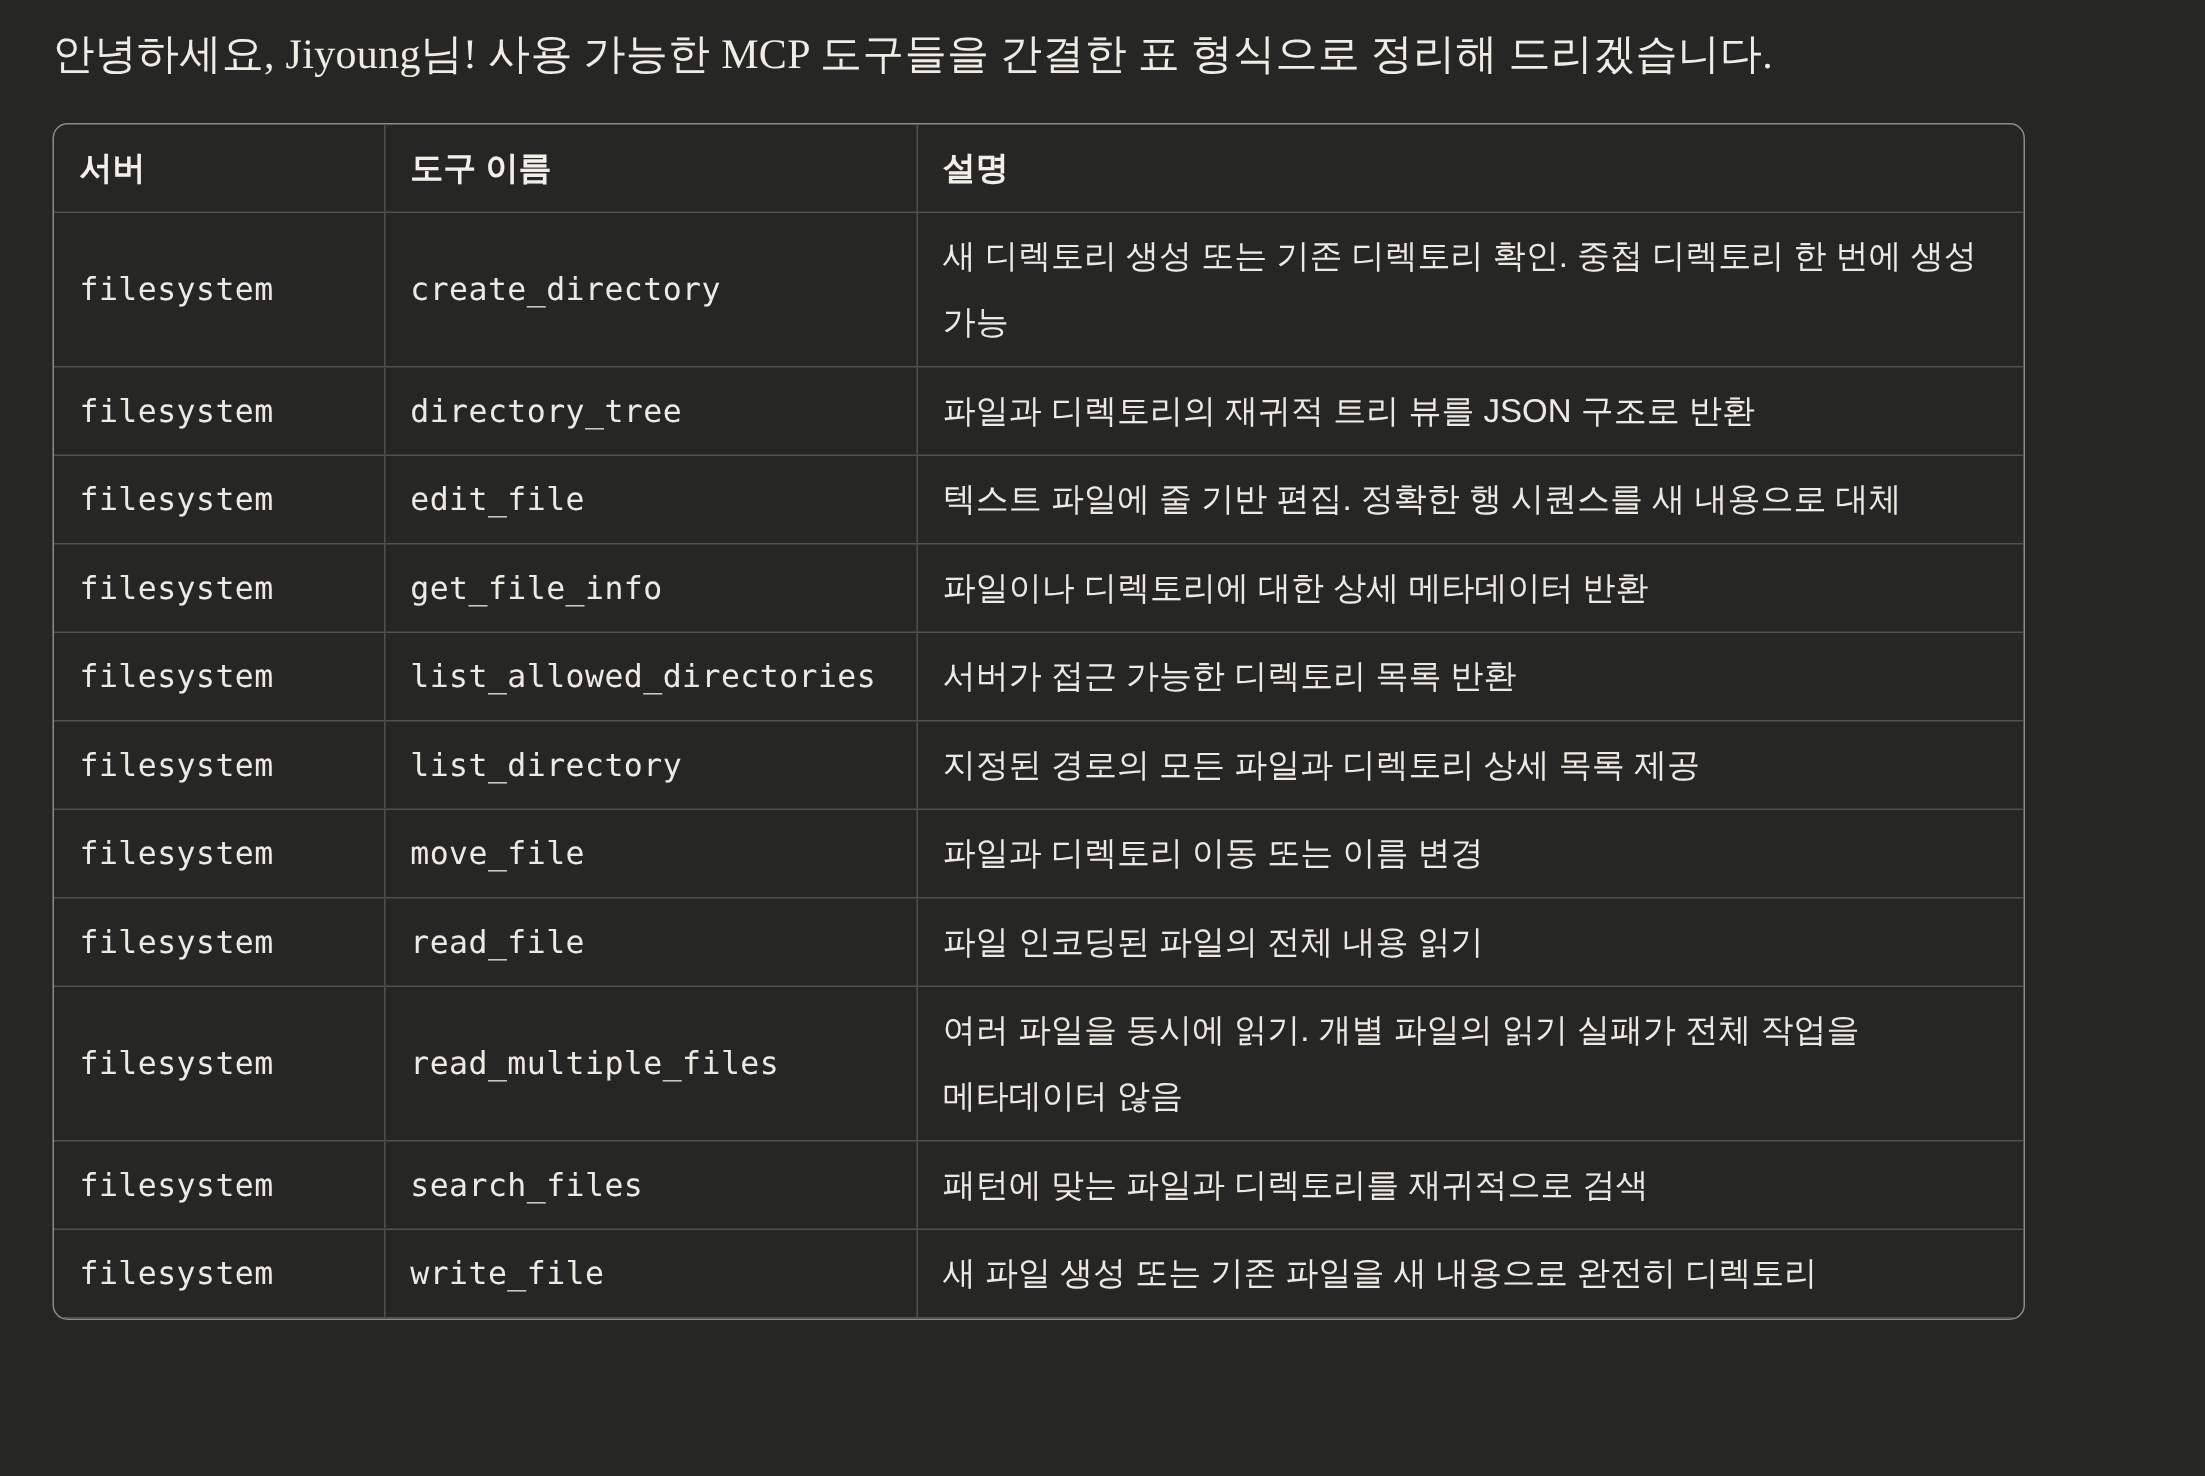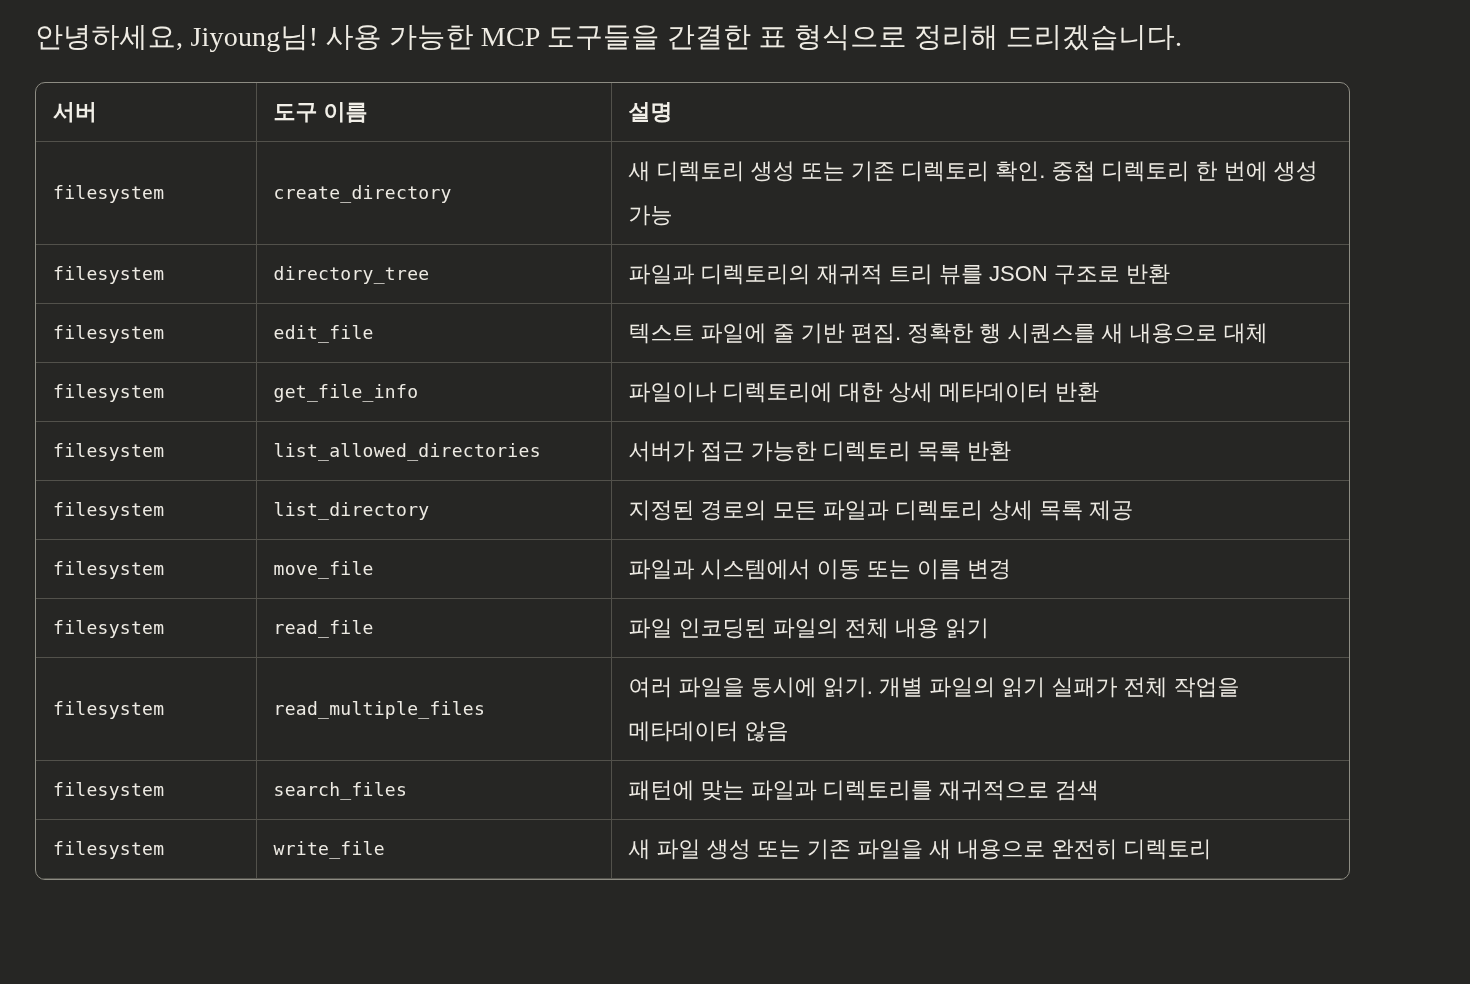--- a/index.html
+++ b/index.html
@@ -51,21 +51,21 @@
   }
   th + th, td + td {
     border-left: 1px solid #52514b;
   }
   th {
     font-weight: 700;
     color: #f1efe8;
   }
   .code-text {
     font-family: "DejaVu Sans Mono", "Liberation Mono", monospace;
-    font-size: 18px;
+    font-size: 21px;
     letter-spacing: 0.3px;
   }
 </style>
 </head>
 <body>
 
 <div class="page">
 
   <p class="intro">안녕하세요, Jiyoung님! 사용 가능한 MCP 도구들을 간결한 표 형식으로 정리해 드리겠습니다.</p>
 
@@ -110,21 +110,21 @@
             <td>서버가 접근 가능한 디렉토리 목록 반환</td>
           </tr>
           <tr>
             <td class="code-text">filesystem</td>
             <td class="code-text">list_directory</td>
             <td>지정된 경로의 모든 파일과 디렉토리 상세 목록 제공</td>
           </tr>
           <tr>
             <td class="code-text">filesystem</td>
             <td class="code-text">move_file</td>
-            <td>파일과 시스템에서 이동 또는 이름 변경</td>
+            <td>파일과 디렉토리 이동 또는 이름 변경</td>
           </tr>
           <tr>
             <td class="code-text">filesystem</td>
             <td class="code-text">read_file</td>
             <td>파일 인코딩된 파일의 전체 내용 읽기</td>
           </tr>
           <tr>
             <td class="code-text">filesystem</td>
             <td class="code-text">read_multiple_files</td>
             <td>여러 파일을 동시에 읽기. 개별 파일의 읽기 실패가 전체 작업을 메타데이터 않음</td>

